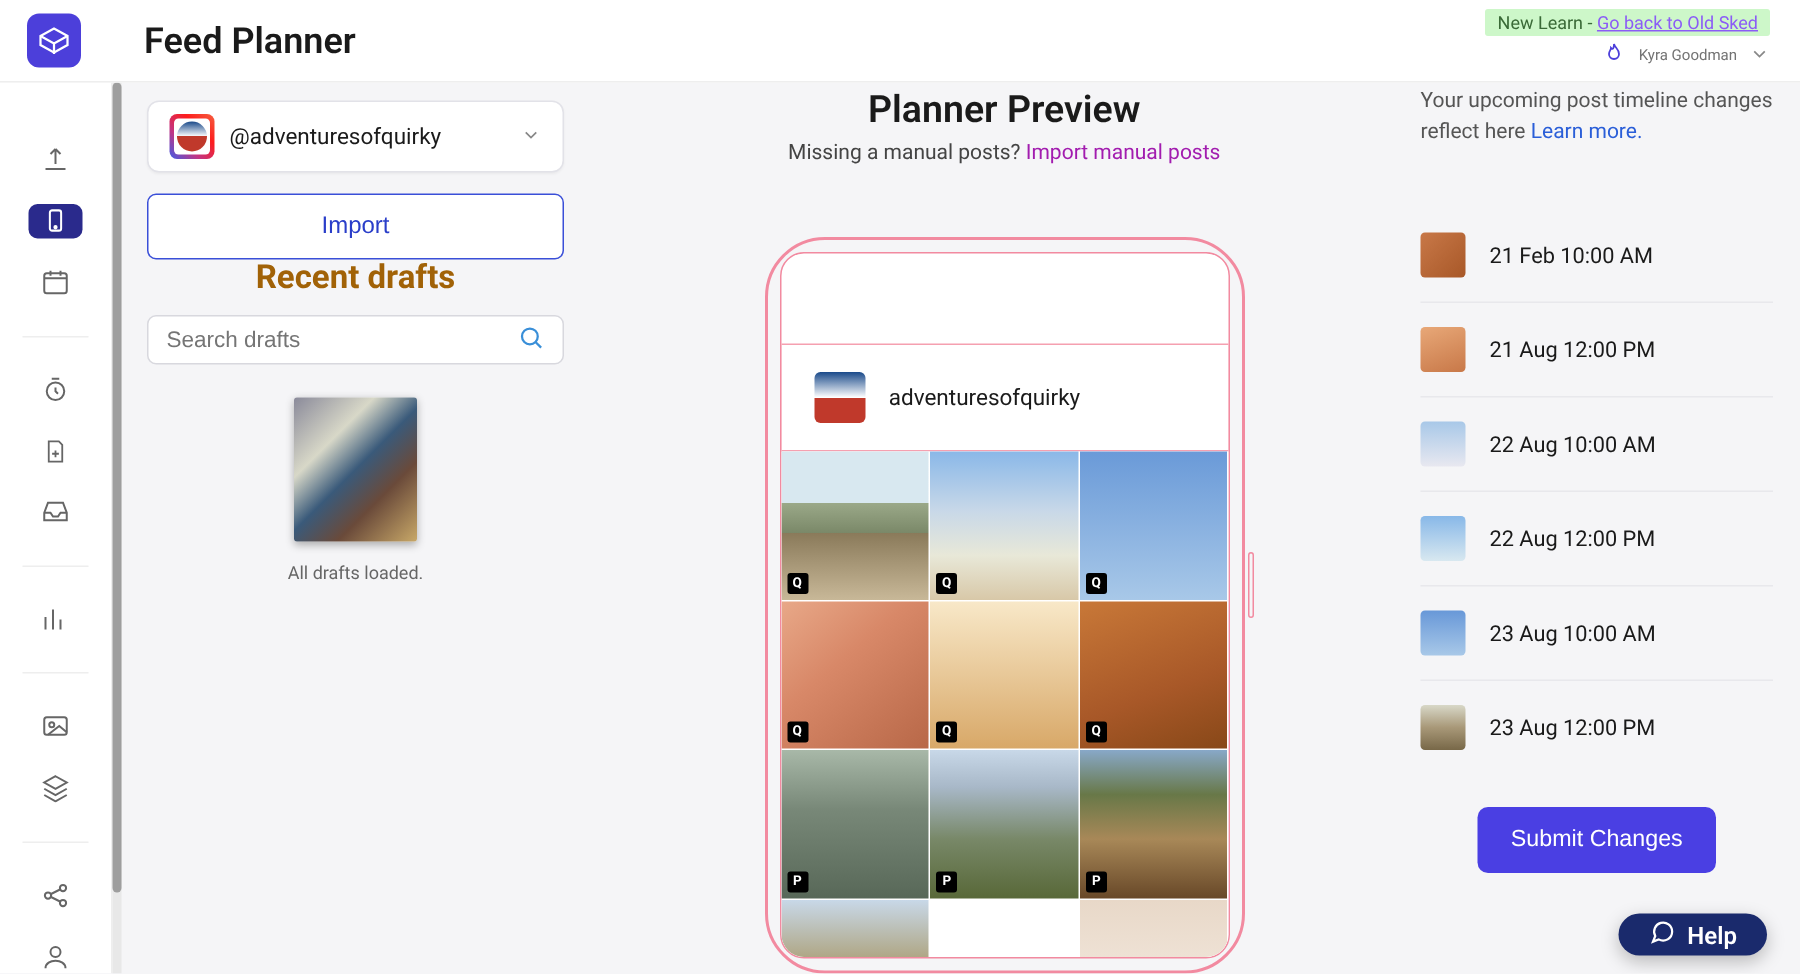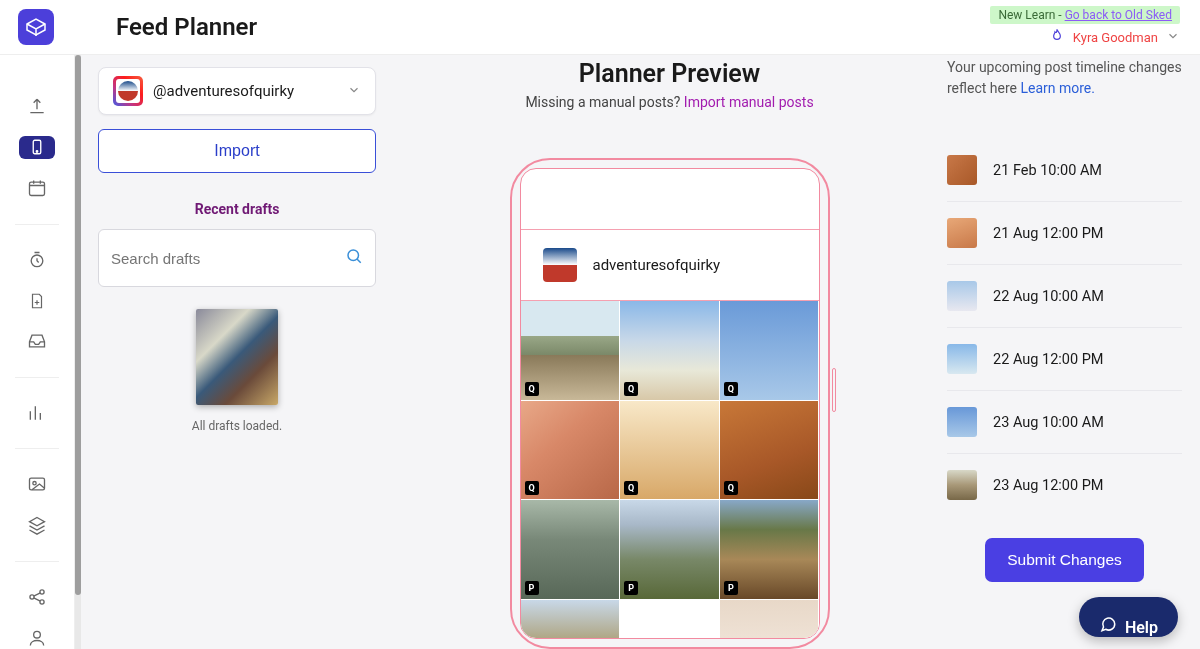--- a/index.html
+++ b/index.html
@@ -1,26 +1,26 @@
 <!DOCTYPE html>
 <html><head>
 <meta charset="utf-8">
 <style>
 * { box-sizing: border-box; margin: 0; padding: 0; }
 body { font-family: -apple-system, BlinkMacSystemFont, "Segoe UI", Roboto, Arial, sans-serif; background: #f5f5f7; width: 1200px; height: 649px; overflow: hidden; position: relative; }
 
 
-.topbar { position: absolute; top: 0; left: 0; right: 0; height: 55px; background: #fff; display: flex; align-items: center; z-index: 10; border-bottom: 1px solid #eee; gap: 20px; }
+.topbar { position: absolute; top: 0; left: 0; right: 0; height: 55px; background: #fff; display: flex; align-items: center; z-index: 10; border-bottom: 1px solid #eee; }
 .logo-box { width: 36px; height: 36px; background: #4c3fda; border-radius: 8px; margin-left: 18px; display: flex; align-items: center; justify-content: center; }
 .logo-box svg { width: 24px; height: 24px; }
 .title { font-size: 24px; font-weight: 600; color: #1a1a1a; margin-left: 42px; }
 .top-right { position: absolute; right: 20px; top: 4px; text-align: right; }
 .banner { background: #cdf7c9; color: #3a6a37; font-size: 12px; padding: 2px 8px; border-radius: 2px; display: inline-block; }
 .banner a { color: #8b5cf6; text-decoration: underline; cursor: pointer; }
-.user-row { display: flex; align-items: center; justify-content: flex-end; gap: 8px; margin-top: 4px; font-size: 13px; color: #ef4444; }
+.user-row { display: flex; align-items: center; justify-content: flex-end; gap: 8px; margin-top: 4px; font-size: 10px; color: #737373; }
 .flame-icon { color: #4c3fda; }
 
 
 .sidenav { position: absolute; left: 0; top: 55px; bottom: 0; width: 75px; background: #fff; border-right: 1px solid #eee; display: flex; flex-direction: column; align-items: center; padding-top: 40px; gap: 18px; }
 .nav-item { width: 36px; height: 36px; border-radius: 6px; display: flex; align-items: center; justify-content: center; cursor: pointer; color: #666; }
 .nav-item.active { background: #2a2a8c; color: #fff; }
 .nav-divider { width: 60%; height: 1px; background: #eee; margin: 6px 0; }
 .scrollbar-track { position: absolute; left: 75px; top: 55px; bottom: 0; width: 6px; background: #e8e8e8; }
 .scrollbar-thumb { position: absolute; left: 0; top: 0; width: 6px; height: 540px; background: #9e9e9e; border-radius: 3px; }
 
@@ -30,22 +30,22 @@
 
 .left-panel { width: 310px; padding: 12px 16px 0 16px; }
 .account-pill { background: #fff; border: 1px solid #e2e2e8; border-radius: 8px; height: 48px; display: flex; align-items: center; padding: 0 14px; gap: 10px; box-shadow: 0 1px 2px rgba(0,0,0,.05); }
 .account-avatar { width: 30px; height: 30px; border-radius: 5px; background: linear-gradient(45deg,#405de6,#c13584,#fd1d1d,#f56040); position: relative; }
 .account-avatar::before { content:""; position:absolute; inset:3px; border-radius:3px; background:#fff; }
 .account-avatar::after { content:""; position:absolute; top:5px; left:5px; right:5px; bottom:5px; background: linear-gradient(#1a4a8a,#fff 50%,#c0392b 50%,#c0392b); border-radius:50%; }
 .account-handle { font-size: 15px; color: #1a1a1a; flex:1; }
 .chev { color:#888; }
 .btn-row { display:flex; gap:10px; margin-top:14px; }
 .btn { flex:1; height:44px; border:1.5px solid #3a4fd8; color:#2a3ec9; background:#fff; border-radius:6px; font-size:16px; font-weight:500; cursor:pointer; }
-.drafts-title { text-align:center; font-size:14px; font-weight:700; color:#701a75; margin-top:28px; }
-.search-box { margin-top:12px; background:#fff; border:1px solid #d8d8de; border-radius:6px; height:58px; display:flex; align-items:center; padding:0 12px; }
+.drafts-title { text-align:center; font-size:22px; font-weight:700; color:#a16207; }
+.search-box { margin-top:12px; background:#fff; border:1px solid #d8d8de; border-radius:6px; height:33px; display:flex; align-items:center; padding:0 12px; }
 .search-box input { flex:1; border:none; outline:none; font-size:15px; color:#666; background:transparent; }
 .search-icon { color:#3a8fd8; }
 .draft-thumb { width:82px; height:96px; margin:22px auto 0; background: linear-gradient(135deg,#8a8a9a 0%,#d8d8c8 30%,#3a5a7a 50%,#6a4a3a 70%,#c8a868 100%); border-radius:2px; box-shadow:0 2px 6px rgba(0,0,0,.3); }
 .drafts-loaded { text-align:center; font-size:12px; color:#666; margin-top:14px; }
 
 
 .center-panel { flex:1; display:flex; flex-direction:column; align-items:center; padding-top:0; position:relative; }
 .preview-title { font-size:25px; font-weight:600; color:#1a1a1a; margin-top:4px; }
 .preview-sub { font-size:14px; color:#444; margin-top:6px; }
 .preview-sub a { color:#a21caf; text-decoration:none; cursor:pointer; }
@@ -67,21 +67,21 @@
 .timeline-desc { font-size:14px; color:#555; line-height:1.5; margin-top:2px; }
 .timeline-desc a { color:#2a5ed8; text-decoration:none; cursor:pointer; }
 .timeline-list { margin-top:40px; }
 .tl-item { display:flex; align-items:center; gap:16px; padding:16px 0; border-bottom:1px solid #e8e8ec; }
 .tl-item:last-child { border-bottom:none; }
 .tl-thumb { width:30px; height:30px; border-radius:3px; }
 .tl-time { font-size:14.5px; color:#1a1a1a; }
 .submit-btn { margin:22px auto 0; display:block; background:#4a3fe3; color:#fff; border:none; border-radius:7px; height:44px; padding:0 22px; font-size:15.5px; font-weight:500; cursor:pointer; }
 
 
-.help-float { position:absolute; right:22px; bottom:12px; background:#1a2a6c; color:#fff; border-radius:22px; height:40px; padding:0 20px; display:flex; align-items:flex-end; gap:8px; font-size:16px; font-weight:600; cursor:pointer; box-shadow:0 4px 12px rgba(0,0,0,.25); }
+.help-float { position:absolute; right:22px; bottom:12px; background:#1a2a6c; color:#fff; border-radius:22px; height:28px; padding:0 20px; display:flex; align-items:center; gap:8px; font-size:16px; font-weight:600; cursor:pointer; box-shadow:0 4px 12px rgba(0,0,0,.25); }
 
 
 .bg-houses{background:linear-gradient(#d8e8f0 0%,#d8e8f0 35%,#9aa888 35%,#7a8868 55%,#8a7a5a 55%,#c8b898 100%);}
 .bg-clouds{background:linear-gradient(#8ab8e8 0%,#c8d8e8 40%,#e8e8d8 70%,#d8c8a8 100%);}
 .bg-sky{background:linear-gradient(#6a9ad8 0%,#a8c8e8 100%);}
 .bg-pinkcliff{background:linear-gradient(140deg,#e8a888 0%,#d88868 40%,#b86848 100%);}
 .bg-beach{background:linear-gradient(#f8e8c8 0%,#e8c898 50%,#d8a868 100%);}
 .bg-desert{background:linear-gradient(160deg,#c87838 0%,#a85828 60%,#884818 100%);}
 .bg-canyon{background:linear-gradient(#a8b8a8 0%,#788878 40%,#586858 100%);}
 .bg-palms{background:linear-gradient(#c8d8e8 0%,#a8b8c8 25%,#788868 60%,#586838 100%);}

